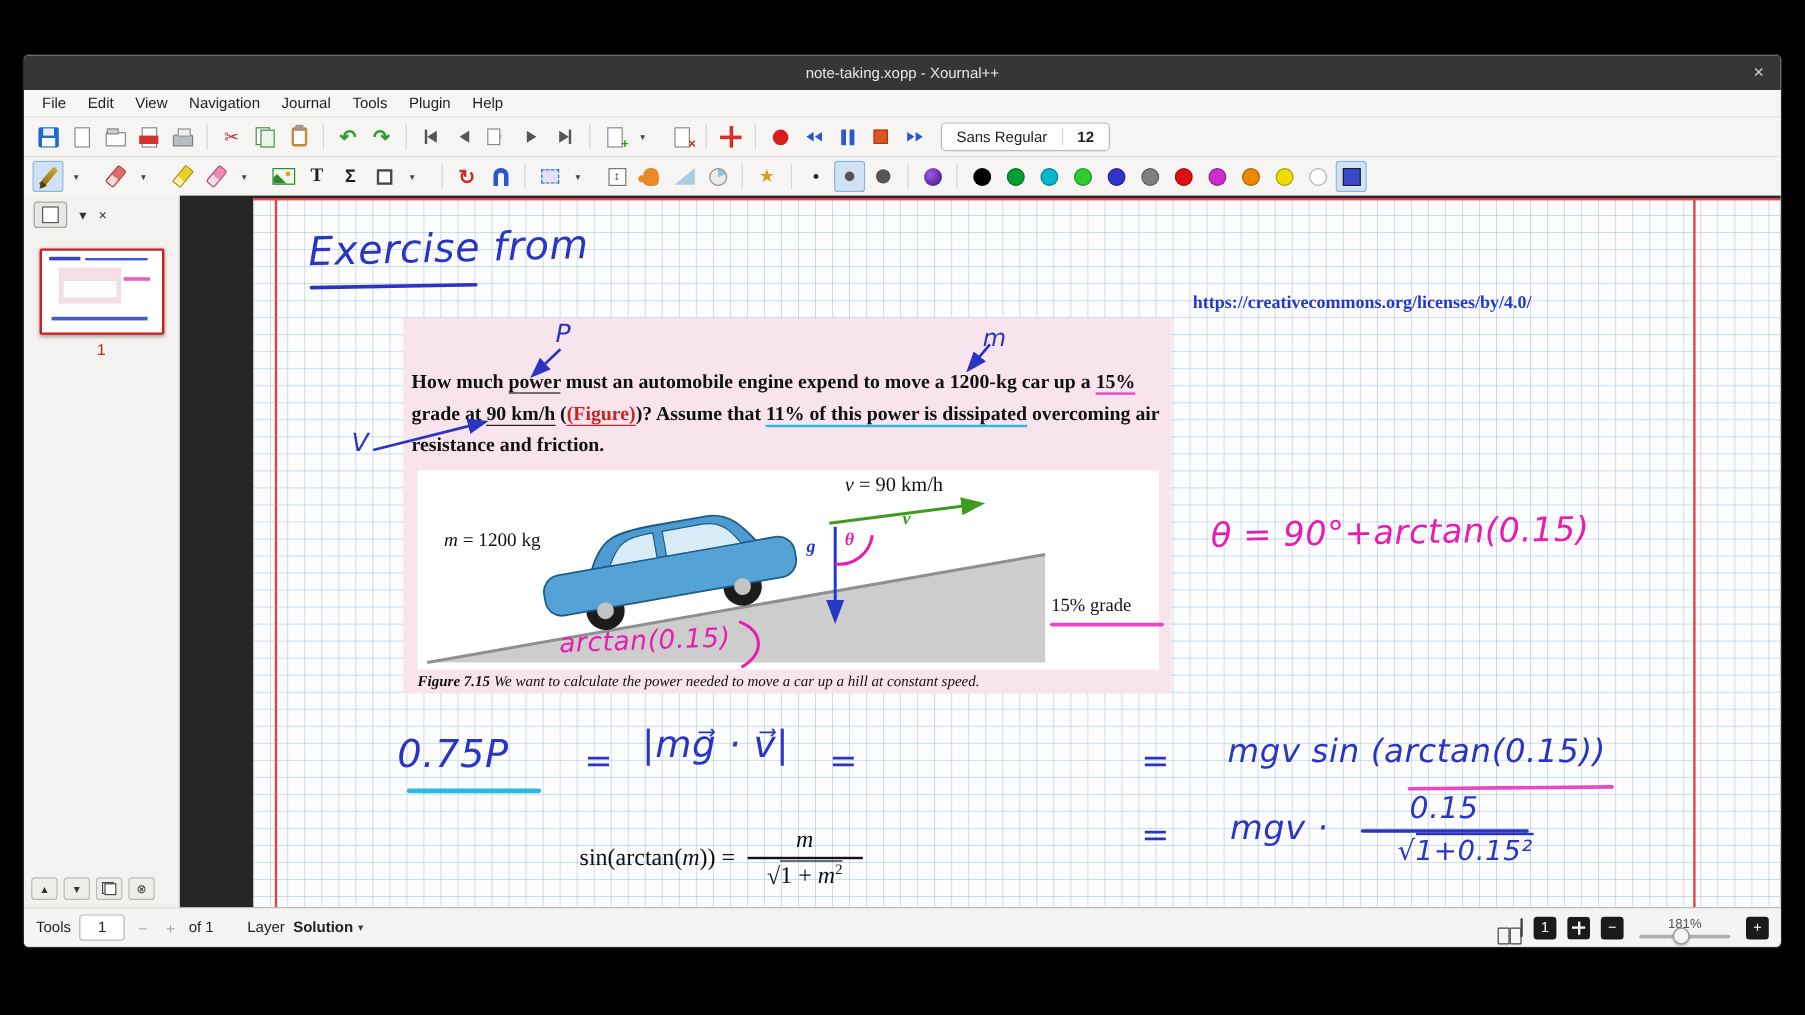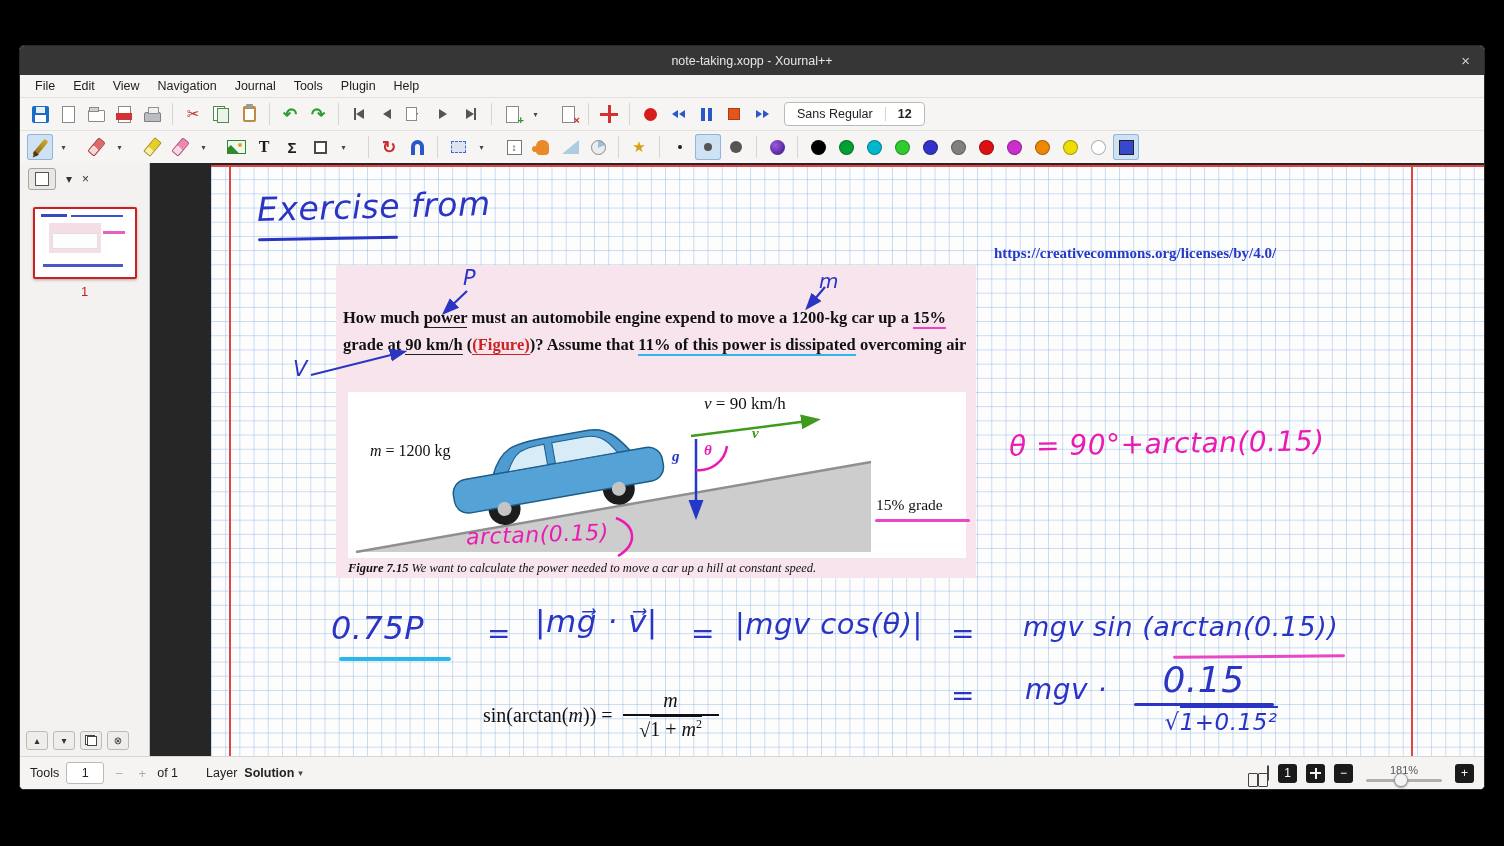--- a/index.html
+++ b/index.html
@@ -427,20 +427,21 @@
 
         <div class="abs hand ink-blue" style="left:46px;top:22px;font-size:33px;transform:rotate(-1.5deg);">Exercise from</div>
         <div class="underline-bar" style="left:47px;top:72px;width:140px;height:3px;background:#2a35c4;transform:rotate(-1deg);"></div>
 
         <div class="abs urltext" style="left:783px;top:80px;">https://creativecommons.org/licenses/by/4.0/</div>
 
         <div class="pinkbox">
           <div class="prob-text" style="white-space:normal;font-weight:bold;">
             <div style="white-space:nowrap;"><span>How much </span><span class="u-blk">power</span><span> must an automobile engine expend to move a 1200-kg car up a </span><span class="u-mag">15%</span></div>
             <div style="white-space:nowrap;"><span>grade at </span><span class="u-blk">90 km/h</span><span> (</span><span class="u-red">(Figure)</span><span>)? Assume that </span><span class="u-cyan">11% of this power is dissipated</span><span> overcoming air</span></div>
+            <div style="white-space:nowrap;"><span>resistance and friction.</span></div>
           </div>
 
           <div class="abs hand ink-blue" style="left:127px;top:1px;font-size:21px;">P</div>
           <div class="abs hand ink-blue" style="left:483px;top:4px;font-size:20px;">m</div>
 
           <div class="figbox">
             <svg width="618" height="166" viewBox="0 0 618 166">
               <defs>
                 <marker id="ah-green" markerWidth="9" markerHeight="9" refX="6" refY="3" orient="auto">
                     <path d="M0,0 L8,3 L0,6 Z" fill="#3f9b1e"></path>
@@ -480,29 +481,28 @@
 
         <div class="abs hand ink-blue" style="left:82px;top:192px;font-size:21px;">V</div>
 
         <div class="abs hand ink-mag" style="left:798px;top:262px;font-size:28px;transform:rotate(-1deg);">θ = 90°+arctan(0.15)</div>
 
         <div class="abs hand ink-blue" style="left:120px;top:444px;font-size:32px;">0.75P</div>
         <div class="underline-bar" style="left:128px;top:492px;width:112px;height:3.5px;background:#2ab8e8;"></div>
         <div class="abs hand ink-blue" style="left:276px;top:452px;font-size:28px;">=</div>
         <div class="abs hand ink-blue" style="left:324px;top:438px;font-size:31px;">|mg⃗ · v⃗|</div>
         <div class="abs hand ink-blue" style="left:480px;top:452px;font-size:28px;">=</div>
-        <div class="abs hand ink-blue" style="left:524px;top:442px;font-size:29px;">|mgv cos(θ)|</div>
         <div class="abs hand ink-blue" style="left:740px;top:452px;font-size:28px;">=</div>
         <div class="abs hand ink-blue" style="left:812px;top:446px;font-size:27px;"><span>mgv sin (</span><span>arctan(0.15)</span><span>)</span></div>
         <div class="underline-bar" style="left:962px;top:490px;width:172px;height:3px;background:#e848c8;transform:rotate(-0.5deg);"></div>
 
         <div class="abs hand ink-blue" style="left:740px;top:514px;font-size:28px;">=</div>
         <div class="abs hand ink-blue" style="left:814px;top:508px;font-size:28px;">mgv ·</div>
         <div class="abs frac hand ink-blue" style="left:920px;top:494px;width:145px;">
-          <span style="font-size:36px;">0.15</span>
+          <span style="font-size:25px;">0.15</span>
           <span style="width:140px;height:3px;background:#2a35c4;margin:3px 0;border-radius:2px;"></span>
           <span style="font-size:23px;margin-left:35px;"><span>√</span><span class="ovl">1+0.15²</span></span>
         </div>
 
         <div class="abs serif" style="left:272px;top:524px;display:flex;align-items:center;gap:10px;color:#111;font-size:20px;">
           <span><span>sin(arctan(</span><i>m</i><span>)) =</span></span>
           <span class="frac">
             <i style="padding:0 34px 2px;">m</i>
             <span style="width:96px;height:1.6px;background:#111;"></span>
             <span style="padding-top:2px;"><span>√</span><span class="ovl" style="border-top-width:1.4px;"><span>1 + </span><i>m</i><sup style="font-size:12px;">2</sup></span></span>

